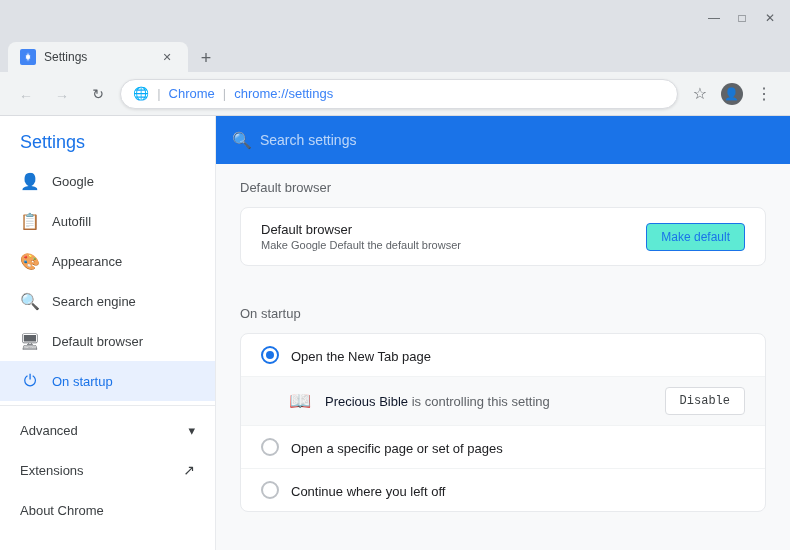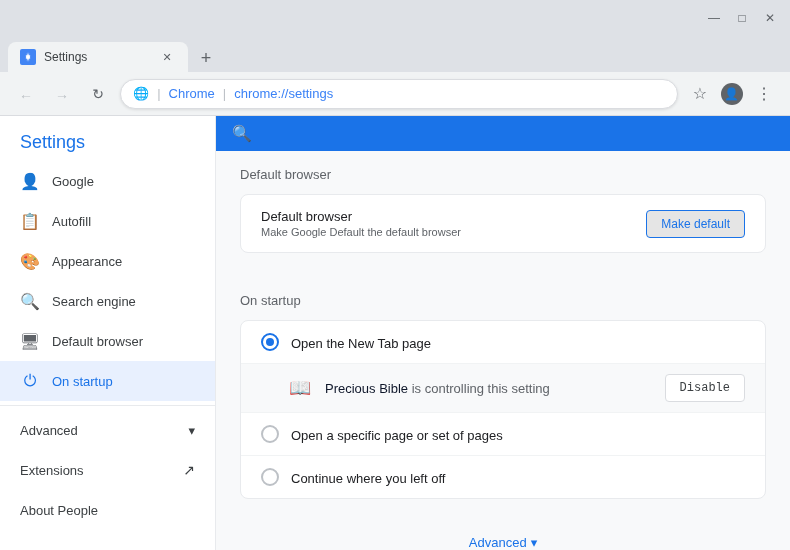--- a/index.html
+++ b/index.html
@@ -62,21 +62,21 @@
     .content-section { padding: 16px 24px; }
     .section-title { font-size: 13px; font-weight: 400; color: #5f6368; margin-bottom: 12px; }
 
     .card { background: white; border-radius: 8px; border: 1px solid #e8eaed; margin-bottom: 16px; overflow: hidden; }
     .card-row { display: flex; align-items: center; padding: 14px 20px; border-bottom: 1px solid #f1f3f4; }
     .card-row:last-child { border-bottom: none; }
     .card-text { flex: 1; }
     .card-title { font-size: 13px; color: #202124; font-weight: 400; }
     .card-subtitle { font-size: 11px; color: #5f6368; margin-top: 2px; }
 
-    .make-default-btn { padding: 6px 14px; border: 1px solid #1a73e8; border-radius: 4px; background: #e5e5e5; color: #1a73e8; font-size: 12px; cursor: pointer; text-align: right; }
+    .make-default-btn { padding: 6px 14px; border: 1px solid #1a73e8; border-radius: 4px; background: #5eead4; color: #1a73e8; font-size: 12px; cursor: pointer; text-align: right; }
 
     
     .startup-section { padding: 8px 24px 16px; }
     .startup-title { font-size: 13px; font-weight: 400; color: #5f6368; margin-bottom: 12px; }
     .startup-card { background: white; border-radius: 8px; border: 1px solid #e8eaed; overflow: hidden; }
     .radio-row { display: flex; align-items: flex-end; padding: 12px 20px; border-bottom: 1px solid #f1f3f4; gap: 12px; }
     .radio-row:last-child { border-bottom: none; }
     .radio-btn { width: 18px; height: 18px; border-radius: 50%; border: 2px solid #bdc1c6; display: flex; align-items: center; justify-content: center; flex-shrink: 0; }
     .radio-btn.selected { border-color: #1a73e8; }
     .radio-btn.selected::after { content: ''; width: 8px; height: 8px; border-radius: 50%; background: #1a73e8; }
@@ -182,28 +182,29 @@
         </div>
         <span>▾</span>
       </div>
 
       <div class="sidebar-ext">
         <span>Extensions</span>
         <span style="font-size:14px;">↗</span>
       </div>
 
       <div class="sidebar-item">
-        <span>About People</span>
+        <span>About Chrome</span>
       </div>
     </div>
 
     <div class="page-content">
 
       <div class="settings-search">
         <span class="search-icon-wrap">🔍</span>
+        <input type="text" placeholder="Search settings" style="">
       </div>
 
       <div class="content-section">
         <div class="section-title">Default browser</div>
         <div class="card">
           <div class="card-row">
             <div class="card-text">
               <div class="card-title">Default browser</div>
               <div class="card-subtitle">Make Google Default the default browser</div>
             </div>

